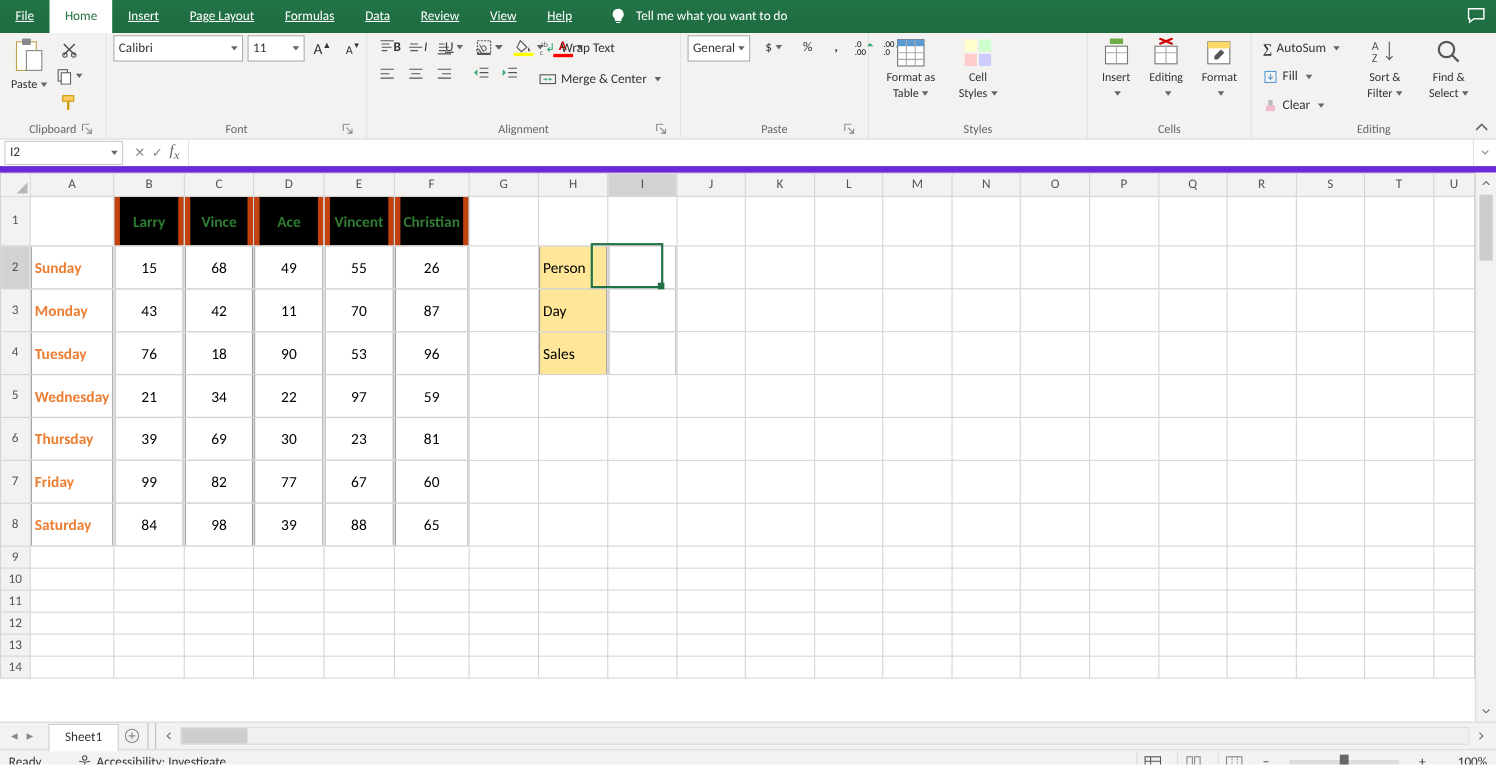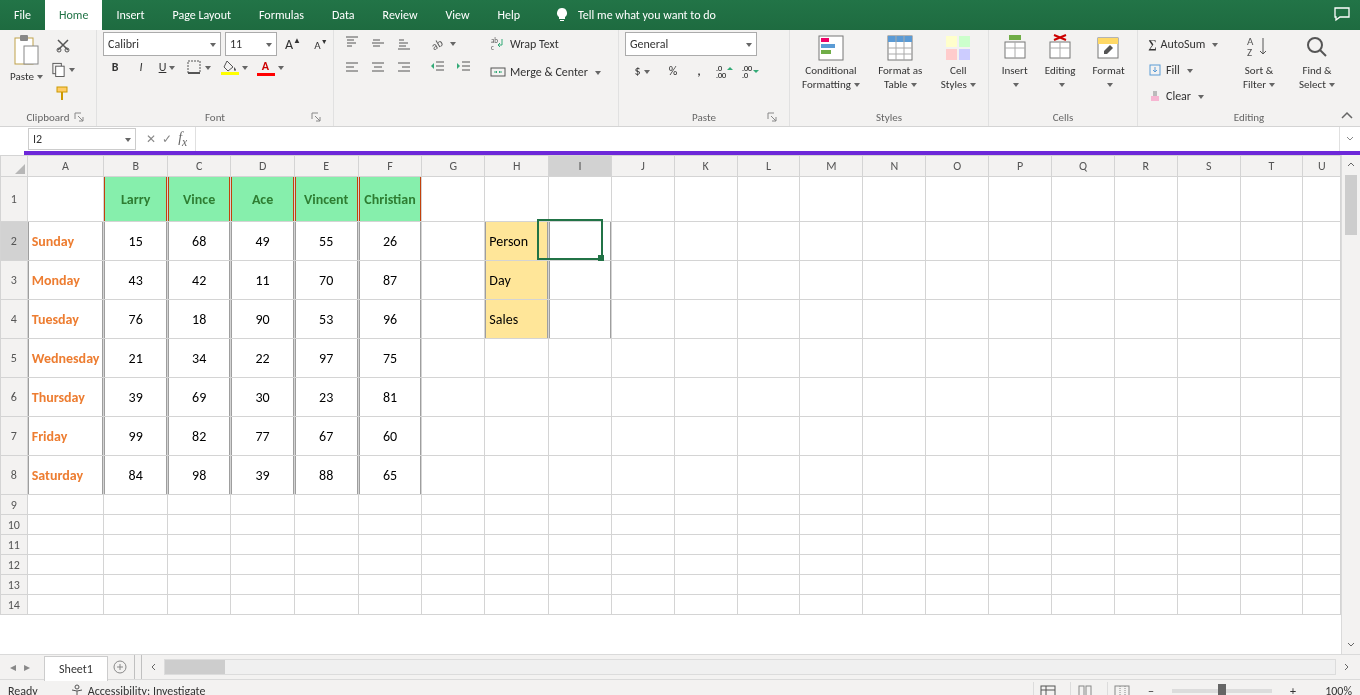--- a/index.html
+++ b/index.html
@@ -1,18 +1,18 @@
 <!DOCTYPE html>
 <html><head>
 <meta charset="utf-8">
 <style>
   html, body { margin: 0; padding: 0; font-family: "Segoe UI", Calibri, sans-serif; font-size: 12px; color: #333; background:#fff; width:1360px; height:695px; overflow:hidden; }
   
   .titlebar { height: 30px; background: linear-gradient(#227447,#1E6B40); color:#fff; display:flex; align-items:center; position:relative; }
-  .tb-tabs { display:flex; height:100%; align-items:flex-start; }
+  .tb-tabs { display:flex; height:100%; align-items:flex-start;text-decoration:underline; }
   .tb-tab { padding: 0 14px; height:30px; display:flex; align-items:center; color:#fff; font-size:12px; position:relative; cursor:default;}
   .tb-tab.active { background:#fff; color:#217346; font-weight:400; }
   .tb-tab.file { background: rgba(0,0,0,0); }
   .tell-me { display:flex; align-items:center; gap:8px; margin-left:20px; font-size:12px; }
   .tb-right { position:absolute; right:6px; top:0; height:30px; display:flex; align-items:center; gap:14px; }
   .tb-right svg { fill:#fff; }
   
   .ribbon { height: 96px; background:#f3f2f1; border-bottom:1px solid #d4d4d4; display:flex; font-size:12px;}
   .group { border-right:1px solid #e1e1e1; display:flex; flex-direction:column; justify-content:space-between; padding:2px 6px 0px 6px; position:relative;}
   .group-body { display:flex; align-items:flex-start; gap:4px; flex:1; }
@@ -20,38 +20,38 @@
   .launcher { position:absolute; right:4px; bottom:2px; width:14px; height:14px; display:flex;align-items:center;justify-content:center;}
   .vbtn { display:flex; flex-direction:column; align-items:center; justify-content:center; text-align:center; line-height:14px; padding:2px 4px; cursor:default; color:#333;}
   .vbtn .lbl { font-size:11px; margin-top:2px; }
   .rowset { display:flex; flex-direction:column; gap:2px; }
   .hbtn { display:flex; align-items:center; gap:4px; padding:1px 4px; font-size:12px; cursor:default; height:22px;}
   .sel { border:1px solid #ababab; background:#fff; height:22px; display:flex; align-items:center; padding:0 4px; font-size:12px; position:relative;}
   .iconrow { display:flex; gap:2px;}
   .iconbtn { width:24px; height:22px; display:flex; align-items:center; justify-content:center; position:relative;}
   .iconbtn.wide{width:34px;}
   
-  .fbar { height:24px; border-bottom:4px solid #6d28d9; background:#fff; display:flex; align-items:center; font-size:12px;margin-left:24px;}
+  .fbar { height:24px; border-bottom:6px solid #6d28d9; background:#fff; display:flex; align-items:center; font-size:12px;}
   .namebox { width:98px; height:20px; border:1px solid #ccc; margin:0 2px 0 4px; display:flex; align-items:center; padding:0 4px; justify-content:space-between;}
   .fb-btns { display:flex; align-items:center; gap:6px; padding:0 8px; border-right:1px solid #e0e0e0; height:100%; color:#777;}
   .fx { font-style:italic; font-family:"Times New Roman",serif; font-size:14px; color:#666; }
   .formula-input { flex:1; height:20px; border:none; outline:none; padding:0 4px;}
   .fbar-expand{width:20px;display:flex;align-items:center;justify-content:center;border-left:1px solid #e0e0e0;height:100%;}
   
   .grid-wrap { position:relative; height: calc(695px - 30px - 96px - 24px - 24px - 22px); display:flex; }
   .grid-area { flex:1; overflow:hidden; position:relative;}
   table.sheet { border-collapse:collapse; table-layout:fixed; }
   table.sheet th, table.sheet td { border:1px solid #d4d4d4; padding:0; }
   .colhdr th { background:#f3f2f1; color:#555; font-weight:400; height:20px; font-size:12px; text-align:center; border-top:1px solid #d4d4d4;}
   .rowhdr { background:#f3f2f1; color:#555; font-weight:400; width:26px; text-align:center; font-size:12px;}
   .corner { background:#f3f2f1; width:26px; height:20px; position:relative;}
   .corner::after{content:'';position:absolute;right:2px;bottom:2px;width:0;height:0;border-right:10px solid #b7b7b7;border-top:10px solid transparent;}
   td.cell { height:19px; font-size:14px; font-family:Calibri,sans-serif; background:#fff; color:#000; overflow:hidden; white-space:nowrap;}
   td.cell > div { padding:0 3px; height:100%; display:flex; align-items:center;}
-  .hdr-green > div{ background:#86efac; color:#2e7d32; font-weight:700; justify-content:center; border:1px solid #c2410c;}
+  .hdr-green > div{ background:#000000; color:#2e7d32; font-weight:700; justify-content:center; border:5px solid #c2410c;}
   .day-cell > div { color:#ed7d31; font-weight:700; }
   .val-cell > div { justify-content:center; }
   .boxed > div { border:1px solid #9e9e9e;}
   .yellow > div { background:#ffe699; }
   .colhdr th.sel-col{background:#d2d2d2;}
   .rowhdr.sel-row{background:#d2d2d2;}
   .active-cell{position:absolute;border:2px solid #217346;pointer-events:none;box-sizing:border-box;}
   .active-cell::after{content:'';position:absolute;right:-3px;bottom:-3px;width:6px;height:6px;background:#217346;}
   .vscroll{width:18px;background:#f3f2f1;border-left:1px solid #dadada;display:flex;flex-direction:column;align-items:center;}
   .vscroll .arr{height:18px;width:100%;display:flex;align-items:center;justify-content:center;}
@@ -147,21 +147,21 @@
     <div class="group-label"><span>Clipboard</span>
       <span class="launcher">
           <svg width="10" height="10" viewBox="0 0 10 10">
             <path d="M1 1h6M1 1v6M4 4l5 5M9 5v4H5" stroke="#888" fill="none"></path>
           </svg>
         </span>
     </div>
   </div>
 
   <div class="group" style="width:224px">
-    <div class="group-body" style="flex-direction:column;gap:0">
+    <div class="group-body" style="flex-direction:row;gap:16px">
       <div style="display:flex;gap:4px;align-items:center">
         <div class="sel" style="width:108px">
             <span>Calibri</span>
             <span style="margin-left:auto" class="drop"></span>
           </div>
         <div class="sel" style="width:42px">
             <span>11</span>
             <span style="margin-left:auto" class="drop"></span>
           </div>
         <div class="iconbtn">
@@ -305,24 +305,31 @@
         <div class="hbtn">
             <svg width="16" height="16">
               <rect x="1" y="4" width="14" height="8" fill="none" stroke="#555"></rect>
               <path d="M4 8h3m-1-1l1 1-1 1M12 8H9m1-1L9 8l1 1" stroke="#3a7" fill="none"></path>
             </svg>
             <span>Merge &amp; Center</span>
             <span class="drop"></span>
           </div>
       </div>
     </div>
+    <div class="group-label"><span>Alignment</span>
+      <span class="launcher">
+          <svg width="10" height="10" viewBox="0 0 10 10">
+            <path d="M1 1h6M1 1v6M4 4l5 5M9 5v4H5" stroke="#888" fill="none"></path>
+          </svg>
+        </span>
+    </div>
   </div>
 
   <div class="group" style="width:158px">
-    <div class="group-body" style="flex-direction:column;gap:4px">
+    <div class="group-body" style="flex-direction:row;gap:4px">
       <div class="sel" style="width:122px">
           <span>General</span>
           <span style="margin-left:auto" class="drop"></span>
         </div>
       <div class="iconrow">
         <div class="iconbtn wide">
             <span>$</span>
             <span class="drop"></span>
           </div>
         <div class="iconbtn">
@@ -351,29 +358,20 @@
       <span class="launcher">
           <svg width="10" height="10" viewBox="0 0 10 10">
             <path d="M1 1h6M1 1v6M4 4l5 5M9 5v4H5" stroke="#888" fill="none"></path>
           </svg>
         </span>
     </div>
   </div>
 
   <div class="group" style="width:186px">
     <div class="group-body">
-      <div class="vbtn" style="width:66px">
-        <svg width="28" height="28">
-            <rect x="2" y="2" width="24" height="24" fill="#fff" stroke="#777"></rect>
-            <rect x="4" y="4" width="8" height="4" fill="#e06"></rect>
-            <rect x="4" y="10" width="14" height="4" fill="#5b9bd5"></rect>
-            <rect x="4" y="16" width="10" height="4" fill="#70ad47"></rect>
-          </svg>
-        <span class="lbl drop">Conditional Formatting</span>
-      </div>
       <div class="vbtn" style="width:56px">
         <svg width="28" height="28">
             <rect x="2" y="2" width="24" height="24" fill="#fff" stroke="#777"></rect>
             <rect x="2" y="2" width="24" height="6" fill="#5b9bd5"></rect>
             <line x1="2" y1="14" x2="26" y2="14" stroke="#aaa"></line>
             <line x1="2" y1="20" x2="26" y2="20" stroke="#aaa"></line>
             <line x1="10" y1="2" x2="10" y2="26" stroke="#aaa"></line>
             <line x1="18" y1="2" x2="18" y2="26" stroke="#aaa"></line>
           </svg>
         <span class="lbl drop">Format as Table</span>
@@ -820,21 +818,21 @@
             <td class="cell val-cell boxed">
               <div>34</div>
             </td>
             <td class="cell val-cell boxed">
               <div>22</div>
             </td>
             <td class="cell val-cell boxed">
               <div>97</div>
             </td>
             <td class="cell val-cell boxed">
-              <div>75</div>
+              <div>59</div>
             </td>
             <td class="cell">
               <div></div>
             </td>
             <td class="cell">
               <div></div>
             </td>
             <td class="cell">
               <div></div>
             </td>

